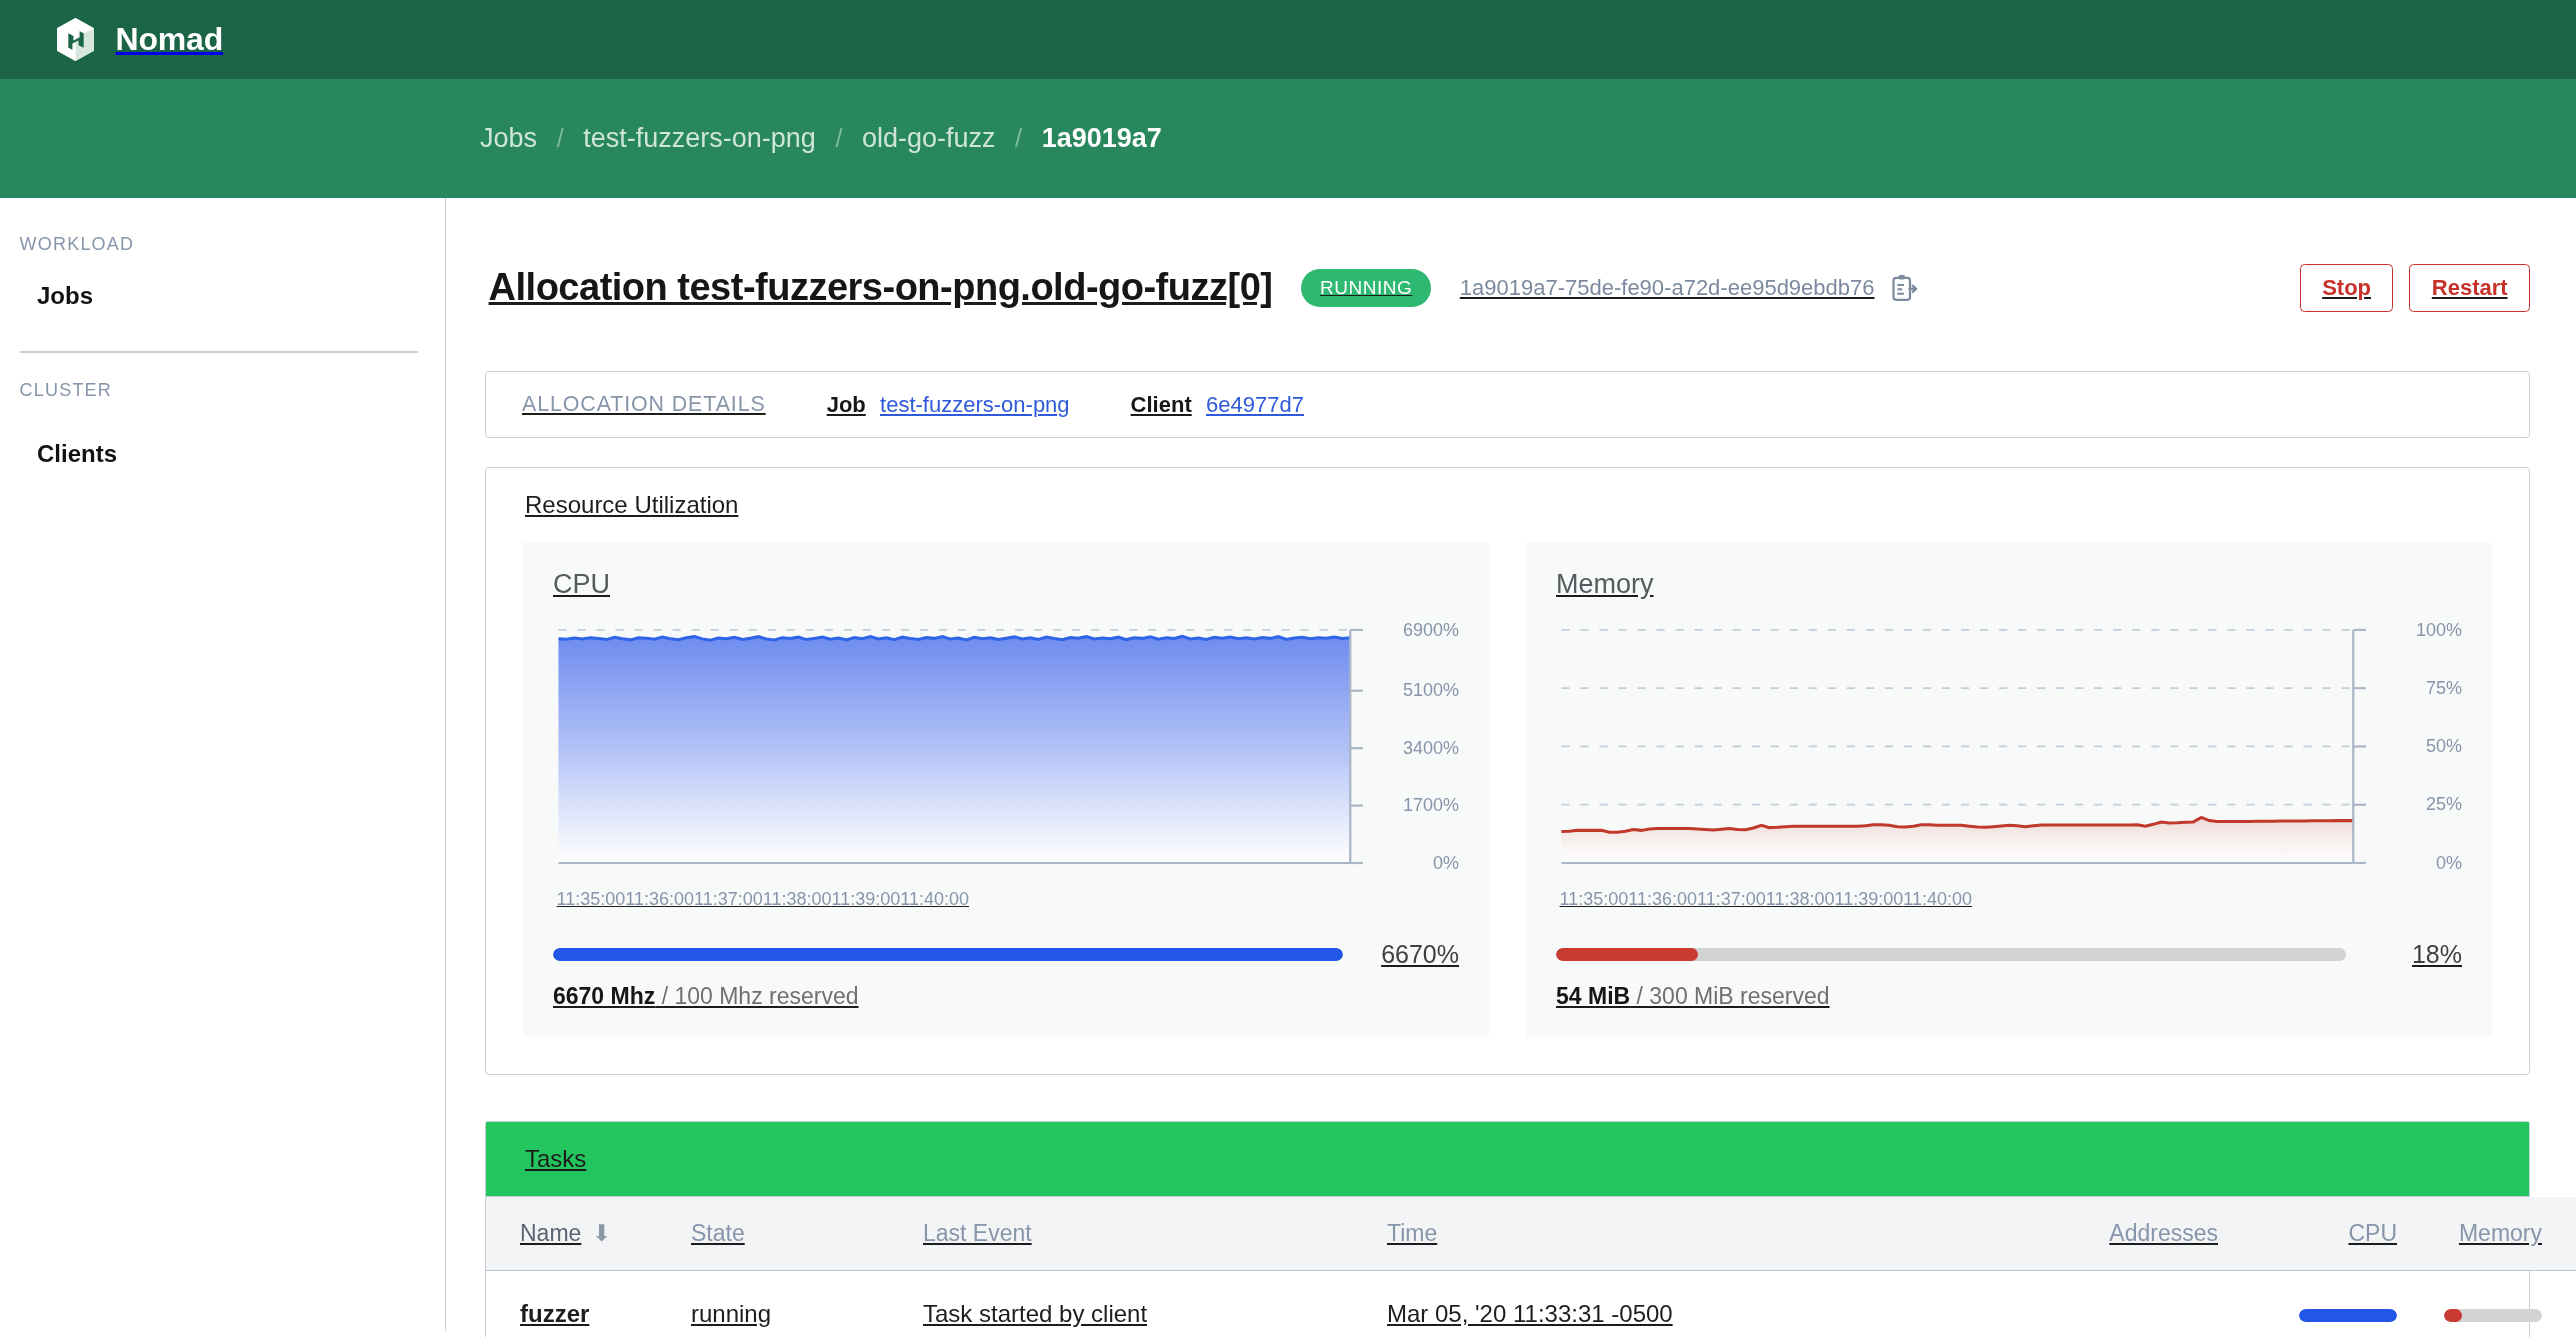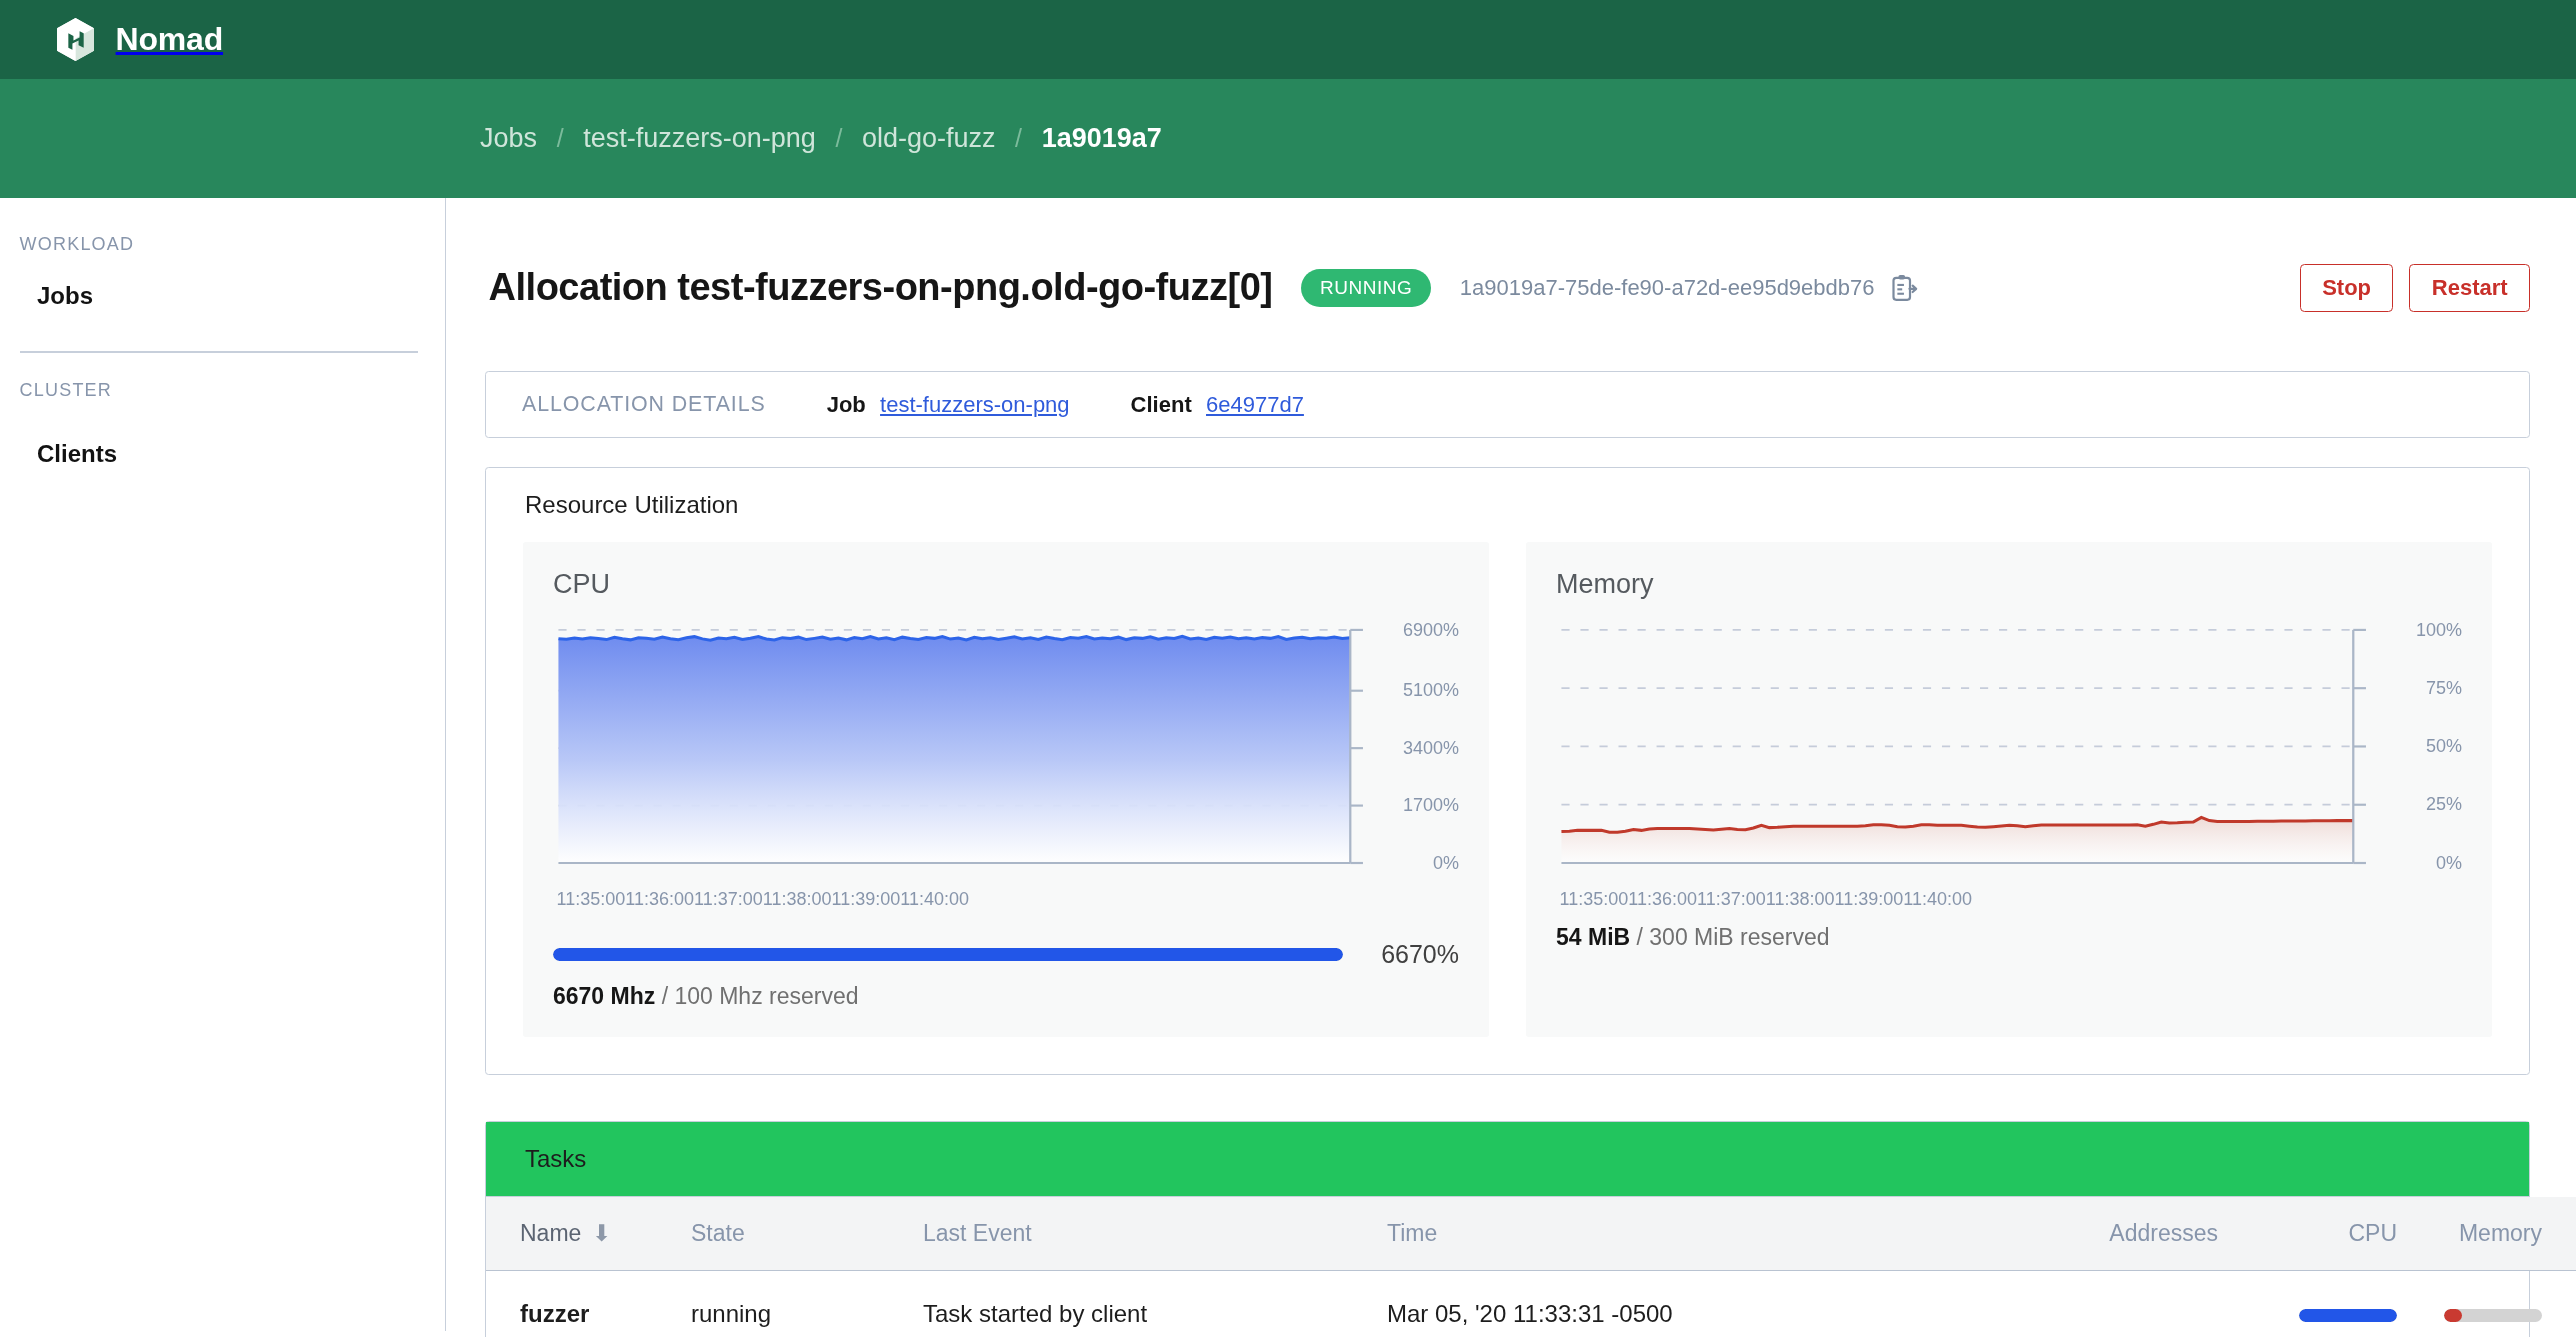--- a/index.html
+++ b/index.html
@@ -59,21 +59,21 @@
   }
   .side-divider {
     height: 1.8px; background: #c7cfdb;
     margin: 32px 27px 27px 19.6px;
   }
   .side-group-2 { margin-top: 0; }
   .side-group-2 .side-section-title { margin-bottom: 30px; }
   .side-item + .side-item { margin-top: 14.3px; }
 
   
-  .main { flex: 1; padding: 43px 46px 0 39px; min-width: 0; }
+  .main { flex: 1; padding: 43px 46px 0 39px; min-width: 0; text-decoration: underline; }
 
   .title-row {
     display: flex; align-items: center; gap: 0;
     margin-bottom: 36px; padding-left: 3.6px;
   }
   .page-title {
     font-size: 38px; font-weight: 700; letter-spacing: -0.5px;
     color: #161616; white-space: nowrap;
   }
   .badge {
@@ -358,20 +358,26 @@
               <span style="position: absolute; right: 0px; font-size: 18px; color: rgb(135, 149, 171); transform: translateY(-50%); white-space: nowrap; top: 2.66667%;">100%</span>
             </div>
           <div class="xaxis">
             <span class="xtick">11:35:00</span>
             <span class="xtick">11:36:00</span>
             <span class="xtick">11:37:00</span>
             <span class="xtick">11:38:00</span>
             <span class="xtick">11:39:00</span>
             <span class="xtick">11:40:00</span>
           </div>
+          <div class="meter-wrap">
+            <div class="meter-track">
+              <div class="meter-fill mem" id="mem-meter-fill" style="width: 18%;"></div>
+            </div>
+            <div class="meter-pct">18%</div>
+          </div>
           <div class="meter-caption">
             <b>54 MiB</b><span> / 300 MiB reserved</span>
           </div>
         </div>
 
       </div>
     </section>
 
     <section class="card tasks-card">
       <div class="card-header boxed">Tasks</div>

